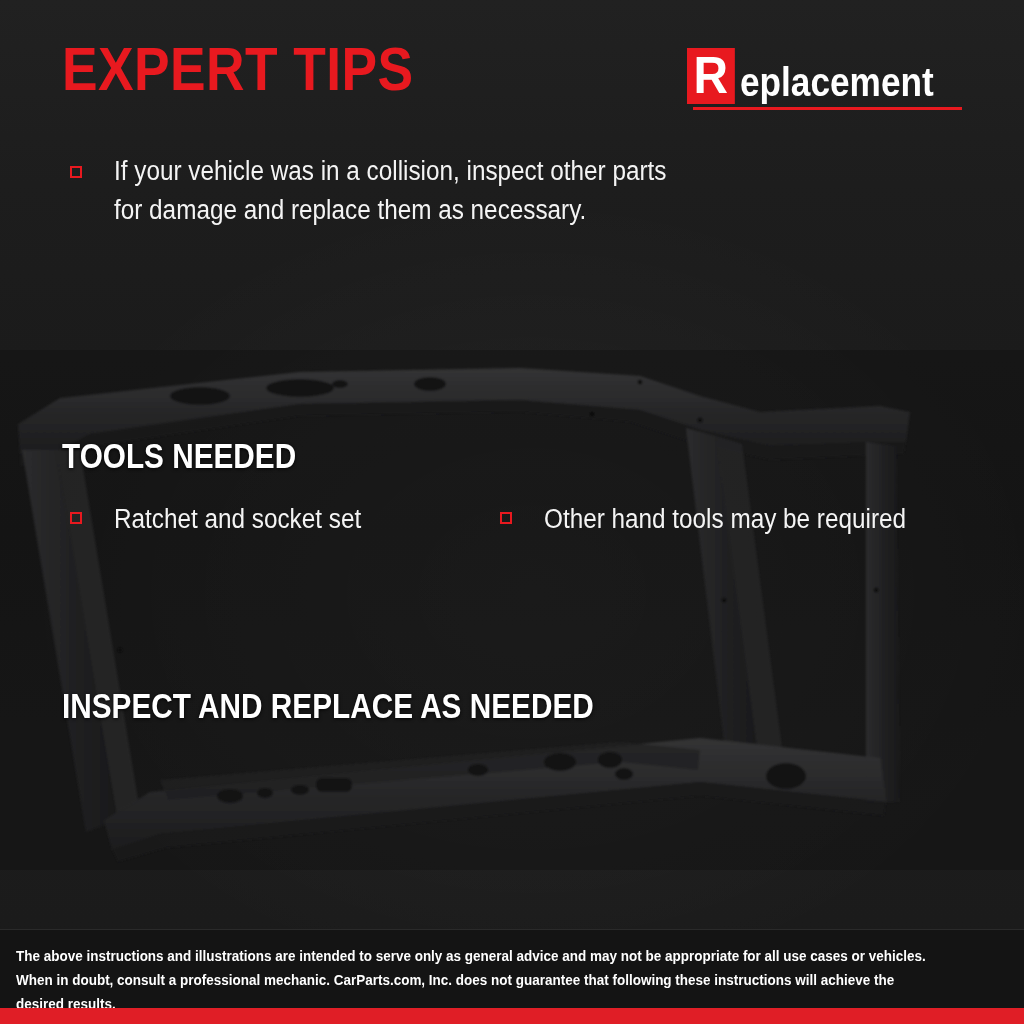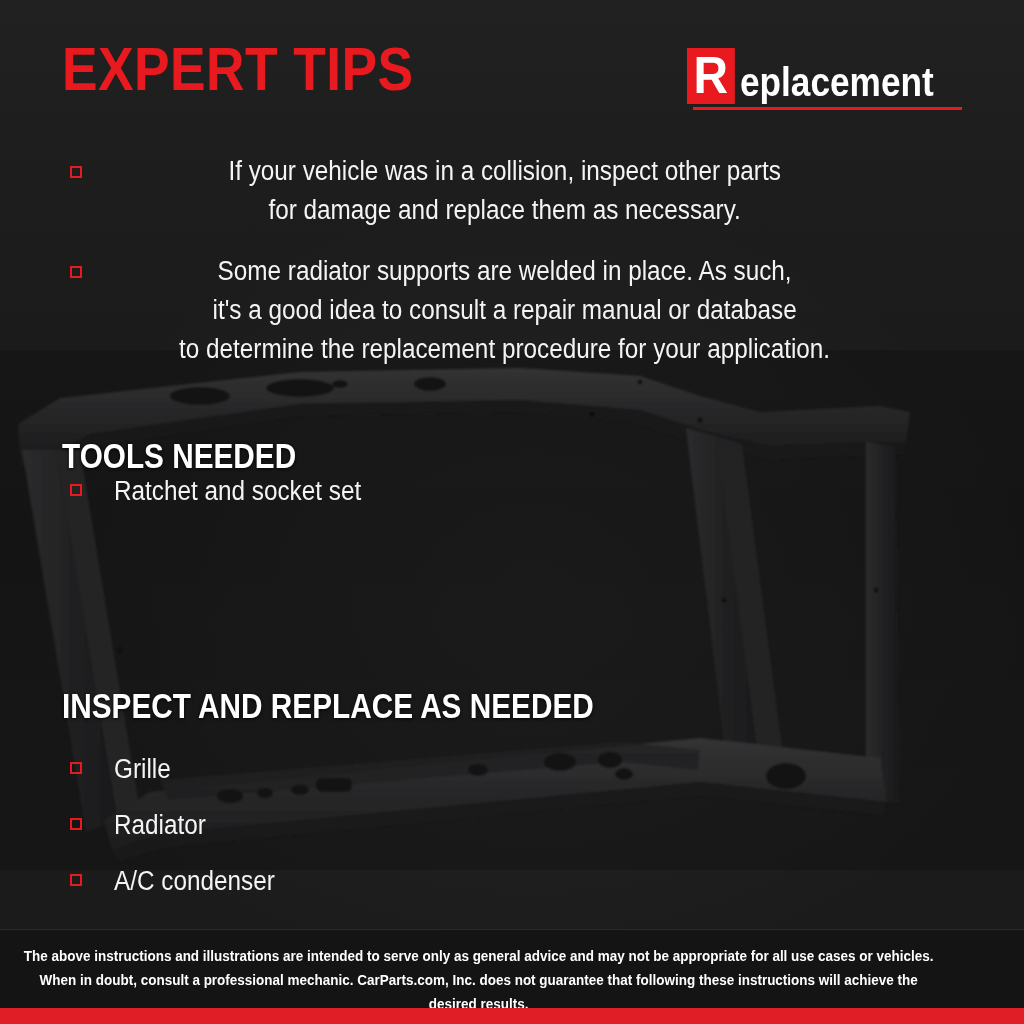--- a/index.html
+++ b/index.html
@@ -88,50 +88,49 @@
     font-weight:400;
     color:#f4f4f4;
     transform:scaleX(.9);
     transform-origin:left top;
     display:block;
     white-space:pre-line;
   }
 
   
   .intro{position:absolute;left:62px;top:152px;width:920px;}
-  .intro .bullet-item{margin-bottom:22px;text-align:center;}
+  .intro .bullet-item{margin-bottom:22px;}
   .intro .bullet-sq{top:14px;}
 
   
   .section-head{
     font-size:35px;line-height:35px;
     font-weight:bold;color:#ffffff;
     transform:scaleX(.85);transform-origin:left center;
     white-space:nowrap;
     text-shadow:0 1px 4px rgba(0,0,0,.85);
   }
 
   .tools-head{position:absolute;left:62px;top:438px;}
-  .tools-cols{position:absolute;left:62px;top:472px;width:920px;display:flex;}
+  .tools-cols{position:absolute;left:62px;top:500px;width:920px;display:flex;}
   .tools-col-a{width:430px;}
   .tools-col-b{width:480px;}
   .tools-cols .bullet-item{margin-bottom:16px;}
   .tools-cols .bullet-sq{top:12px;}
 
   .inspect-head{position:absolute;left:62px;top:688px;}
   .inspect-list{position:absolute;left:62px;top:750px;width:600px;}
   .inspect-list .bullet-item{margin-bottom:17px;}
   .inspect-list .bullet-sq{top:12px;}
 
   
   .footer{
     position:absolute;left:0;bottom:16px;width:1024px;height:78px;
     background:#141414;
     border-top:1px solid #2a2a2a;
-    text-align:center;
   }
   .footer-text{
     position:absolute;left:16px;top:14px;width:995px;
     color:#ffffff;
     font-size:14.5px;line-height:24px;
     font-weight:bold;
     transform:scaleX(.93);
     transform-origin:left top;
   }
   .bottom-bar{
@@ -217,57 +216,41 @@
       <div class="logo-underline"></div>
     </div>
   </div>
 
   <ul class="bullet-list intro">
     <li class="bullet-item">
       <span class="bullet-sq"></span>
       <span class="bullet-text">If your vehicle was in a collision, inspect other parts
 for damage and replace them as necessary.</span>
     </li>
-    <li class="bullet-item">
-      <span class="bullet-sq"></span>
-      <span class="bullet-text">Some radiator supports are welded in place. As such,
-it's a good idea to consult a repair manual or database
-to determine the replacement procedure for your application.</span>
-    </li>
   </ul>
 
   <div class="section-head tools-head">TOOLS NEEDED</div>
 
   <div class="tools-cols">
     <ul class="bullet-list tools-col-a">
       <li class="bullet-item">
         <span class="bullet-sq"></span>
         <span class="bullet-text">Ratchet and socket set</span>
       </li>
     </ul>
 
     <ul class="bullet-list tools-col-b">
+      <li class="bullet-item">
+        <span class="bullet-sq"></span>
+        <span class="bullet-text">Other hand tools may be required</span>
+      </li>
     </ul>
   </div>
 
   <div class="section-head inspect-head">INSPECT AND REPLACE AS NEEDED</div>
 
-  <ul class="bullet-list inspect-list">
-    <li class="bullet-item">
-      <span class="bullet-sq"></span>
-      <span class="bullet-text">Grille</span>
-    </li>
-    <li class="bullet-item">
-      <span class="bullet-sq"></span>
-      <span class="bullet-text">Radiator</span>
-    </li>
-    <li class="bullet-item">
-      <span class="bullet-sq"></span>
-      <span class="bullet-text">A/C condenser</span>
-    </li>
-  </ul>
 
   <div class="footer">
     <div class="footer-text">The above instructions and illustrations are intended to serve only as general advice and may not be appropriate for all use cases or vehicles. When in doubt, consult a professional mechanic. CarParts.com, Inc. does not guarantee that following these instructions will achieve the desired results.</div>
   </div>
   <div class="bottom-bar"></div>
 
 </div>
 
 </body></html>

